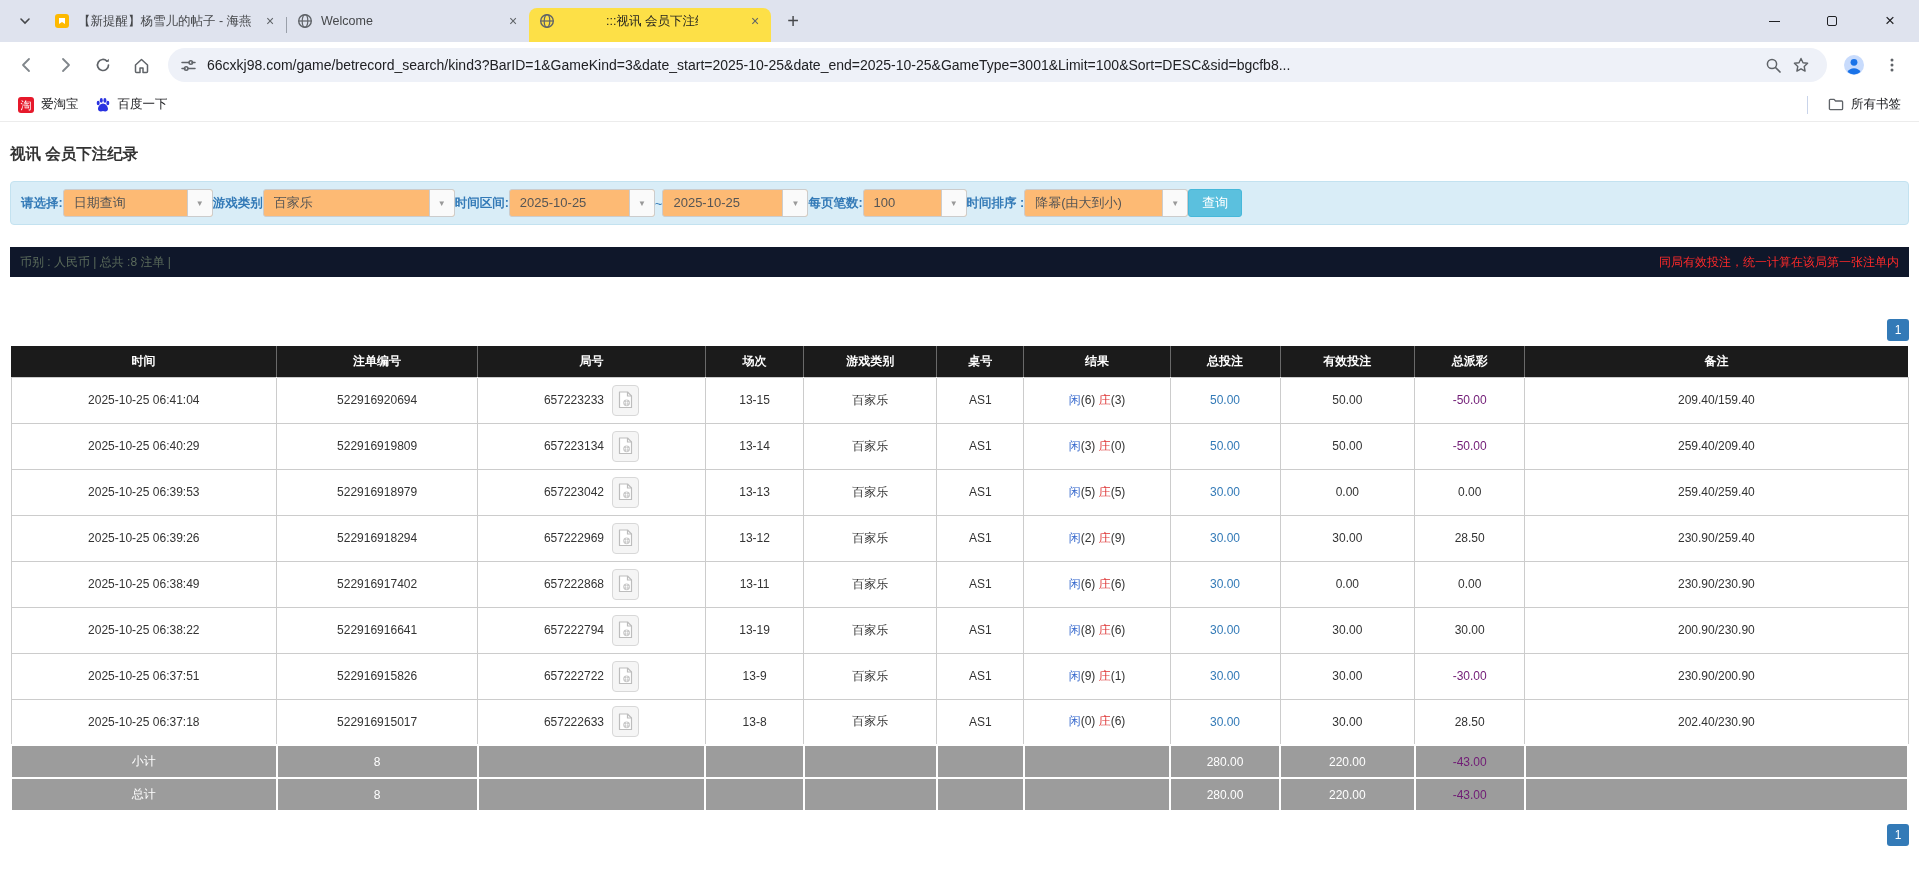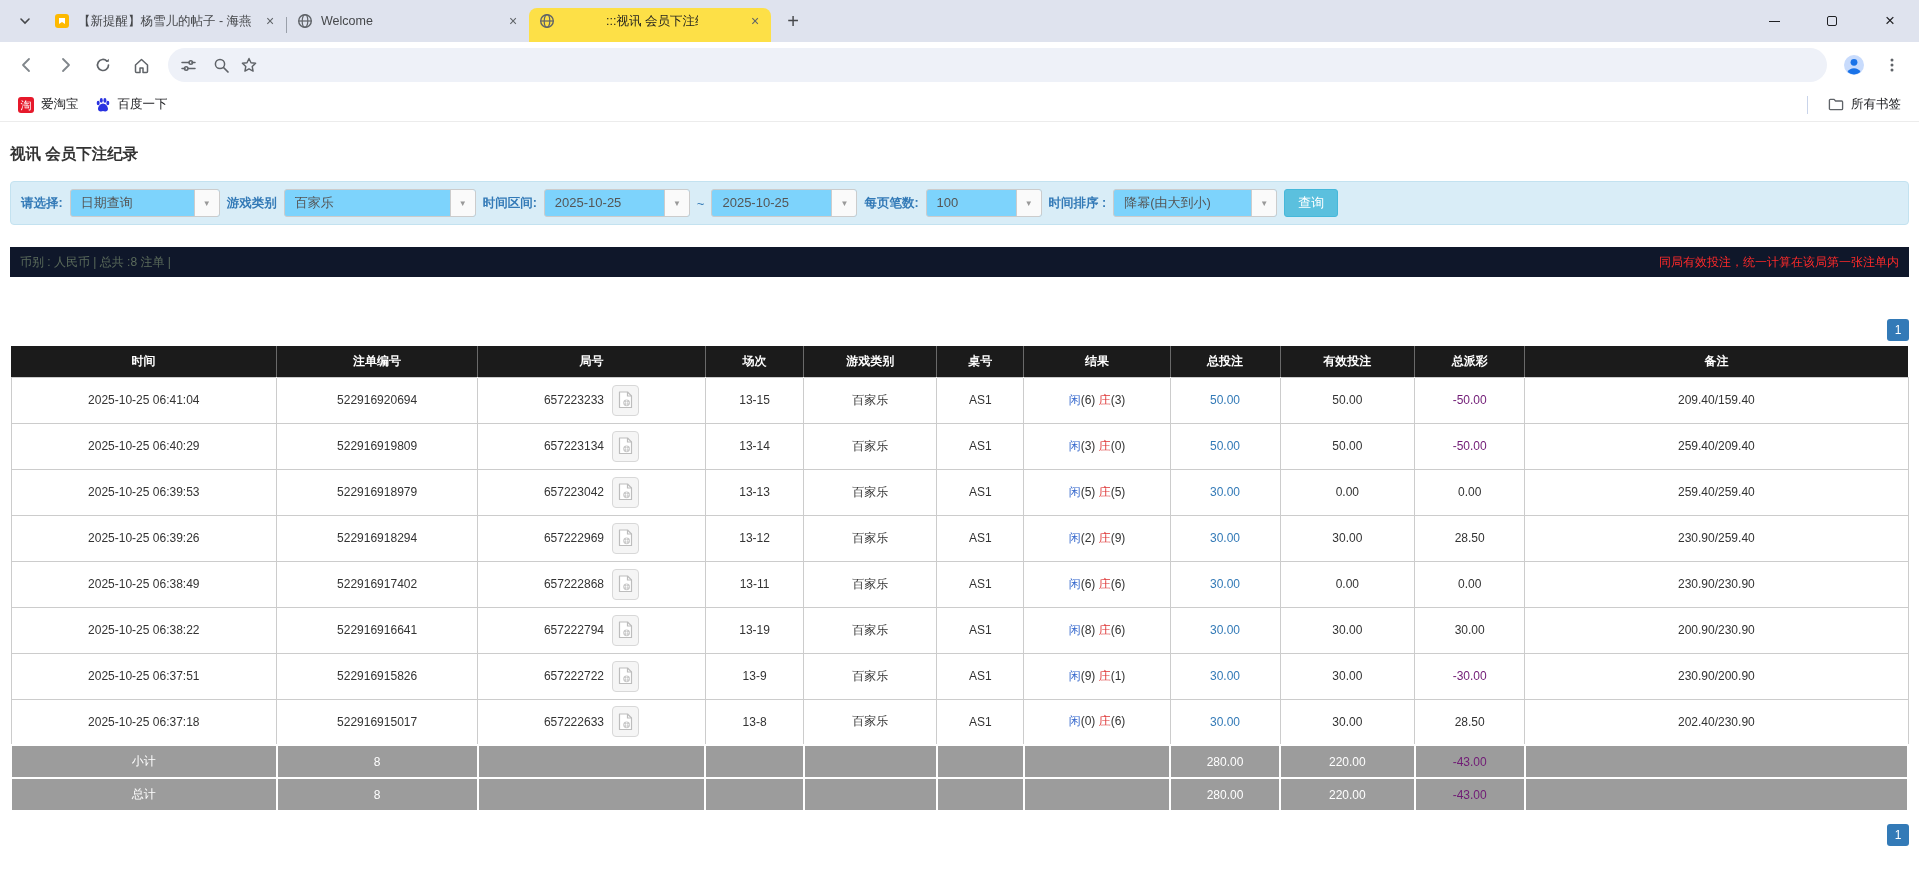--- a/index.html
+++ b/index.html
@@ -35,23 +35,23 @@
   .bm-item { display: flex; align-items: center; height: 26px; padding: 0 8px; border-radius: 13px; font-size: 12.5px; color: #202124; cursor: pointer; }
   .bm-fav { width: 16px; height: 16px; margin-right: 7px; display: flex; align-items: center; justify-content: center; }
   .taobao-ic { width: 16px; height: 16px; background: #e6192b; border-radius: 3px; color: #fff; font-size: 11px; line-height: 16px; text-align: center; }
   .bm-right { margin-left: auto; display: flex; align-items: center; }
   .bm-divider { width: 1px; height: 18px; background: #c9d4ea; margin-right: 12px; }
 
   
   .page { padding: 0 10px; background: #fff; }
   .page-title { font-size: 15.5px; color: #333; font-weight: 700; padding: 22px 0 16px 0; }
 
-  .filter-panel { background: #d9edf7; border: 1px solid #c3e2f0; border-radius: 4px; padding: 7px 10px; display: flex; align-items: center; gap: 7px; }
+  .filter-panel { background: #d9edf7; border: 1px solid #c3e2f0; border-radius: 4px; padding: 7px 10px; display: flex; align-items: center; }
   .f-label { color: #337ab7; font-size: 12.5px; font-weight: bold; white-space: nowrap; }
-  .sel { display: inline-flex; height: 28px; background: #7dd3fc; border: 1px solid #ccc; border-radius: 3px; overflow: hidden; cursor: pointer; }
+  .sel { display: inline-flex; height: 28px; background: #fdba74; border: 1px solid #ccc; border-radius: 3px; overflow: hidden; cursor: pointer; }
   .sel .sel-val { padding: 0 10px; line-height: 26px; font-size: 13px; color: #555; flex: 1; white-space: nowrap; }
   .sel .sel-arrow { width: 25px; border-left: 1px solid #ccc; background: #fafafa; display: flex; align-items: center; justify-content: center; }
   .sel .sel-arrow span { font-size: 8px; color: #999; }
   .date-tilde { color: #337ab7; font-size: 13px; }
   .btn-search { background: #5bc0de; border: 1px solid #46b8da; color: #fff; font-size: 13px; padding: 0 13px; height: 28px; border-radius: 3px; cursor: pointer; }
 
   .summary-bar { margin-top: 22px; background: #0f172a; height: 30px; display: flex; align-items: center; justify-content: space-between; padding: 0 10px; font-size: 12px; }
   .summary-left { color: #5b6b5b; }
   .summary-right { color: #ff2a2a; }
 
@@ -160,20 +160,21 @@
   </div>
 
   <div class="omnibox">
     <span class="site-info">
       <svg width="17" height="17" viewBox="0 0 17 17">
           <path d="M2 5.5h7M12 5.5h3M2 11.5h3M8 11.5h7" stroke="#5f6368" stroke-width="1.5" stroke-linecap="round"></path>
           <circle cx="10.8" cy="5.5" r="1.8" fill="none" stroke="#5f6368" stroke-width="1.4"></circle>
           <circle cx="6.2" cy="11.5" r="1.8" fill="none" stroke="#5f6368" stroke-width="1.4"></circle>
         </svg>
     </span>
+    <span class="url-text">66cxkj98.com/game/betrecord_search/kind3?BarID=1&amp;GameKind=3&amp;date_start=2025-10-25&amp;date_end=2025-10-25&amp;GameType=3001&amp;Limit=100&amp;Sort=DESC&amp;sid=bgcfb8...</span>
     <span class="omni-icon">
       <svg width="17" height="17" viewBox="0 0 17 17">
           <circle cx="7" cy="7" r="4.6" fill="none" stroke="#5f6368" stroke-width="1.5"></circle>
           <path d="M10.5 10.5L15 15" stroke="#5f6368" stroke-width="1.7" stroke-linecap="round"></path>
         </svg>
     </span>
     <span class="omni-icon">
       <svg width="18" height="18" viewBox="0 0 18 18">
           <path d="M9 2.5l2 4.2 4.6.6-3.4 3.2.9 4.6L9 12.8 4.9 15.1l.9-4.6L2.4 7.3 7 6.7z" fill="none" stroke="#5f6368" stroke-width="1.4" stroke-linejoin="round"></path>
         </svg>
@@ -259,21 +260,21 @@
     </div>
     <span class="date-tilde">~</span>
     <div class="sel" style="width:146px">
       <span class="sel-val">2025-10-25</span>
       <span class="sel-arrow">
           <span>▼</span>
         </span>
     </div>
 
     <span class="f-label">每页笔数:</span>
-    <div class="sel" style="width:116px">
+    <div class="sel" style="width:104px">
       <span class="sel-val">100</span>
       <span class="sel-arrow">
           <span>▼</span>
         </span>
     </div>
 
     <span class="f-label">时间排序 :</span>
     <div class="sel" style="width:164px">
       <span class="sel-val">降幂(由大到小)</span>
       <span class="sel-arrow">

